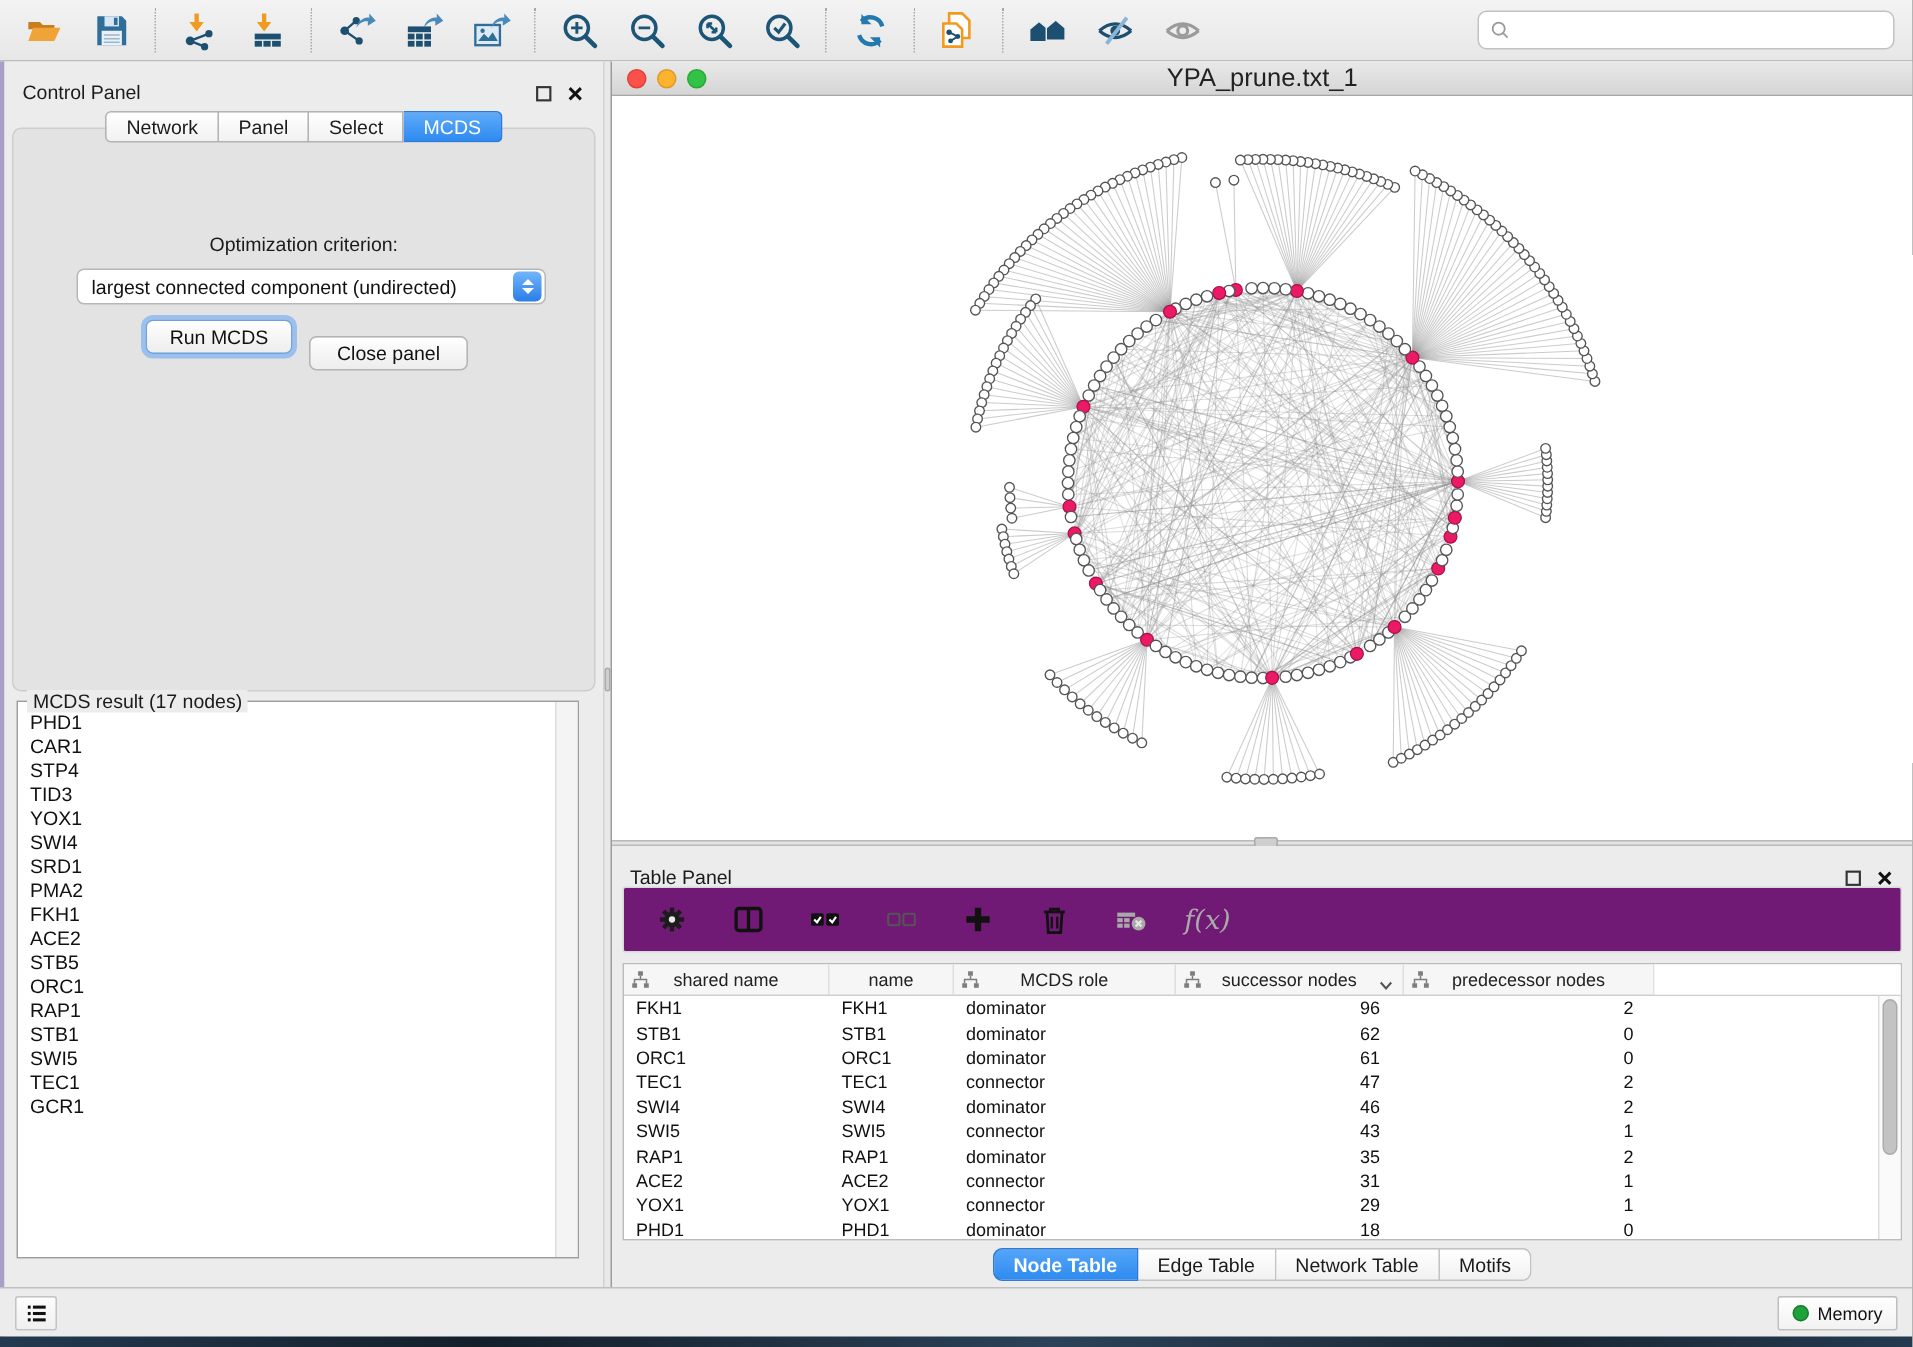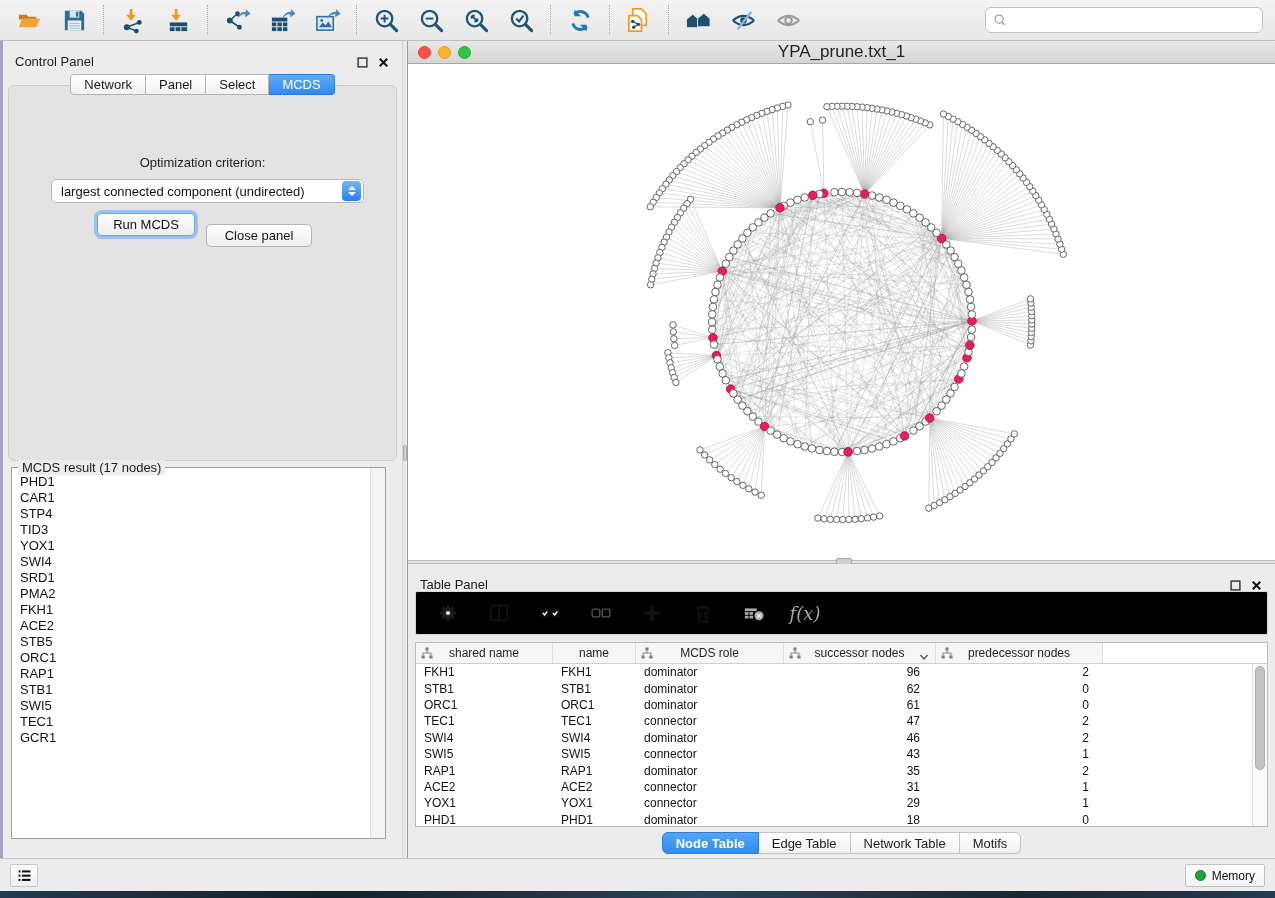--- a/index.html
+++ b/index.html
@@ -91,21 +91,21 @@
   .light { width:13px; height:13px; border-radius:50%; }
   .light.r { background:#fc5149; border:1px solid #df4038; }
   .light.y { background:#fdb32e; border:1px solid #dd9b24; }
   .light.g { background:#32c246; border:1px solid #29a83a; }
   .net-title { position:absolute; left:0; width:100%; text-align:center; font-size:17px; color:#222; line-height:22px; }
   .net-canvas { position:absolute; left:0; top:23px; width:867px; height:496px; background:#fff; }
 
   
   .table-panel { position:absolute; left:408px; top:564px; width:867px; height:294px; background:#ececec; }
   .tp-toolbar { position:absolute; left:7px; top:27px; width:853px; height:44px;
-    background:#000000; border:1px solid #d8d8d8; border-radius:2px;
+    background:#701a75; border:1px solid #d8d8d8; border-radius:2px;
     display:flex; align-items:center; gap:27px; padding-left:20px; }
   .tp-icon { width:24px; height:24px; display:flex; align-items:center; justify-content:center; cursor:default; }
   .tp-icon svg { width:22px; height:22px; }
   .fx { font-family:"DejaVu Serif", serif; font-style:italic; font-size:18px; color:#aaa; }
 
   .tbl { position:absolute; left:7px; top:78px; width:853px; height:185px; background:#fff; border:1px solid #bbb; }
   .tbl-head { display:flex; height:21px; background:#f6f6f6; border-bottom:1px solid #cfcfcf; }
   .th { position:relative; display:flex; align-items:center; justify-content:center;
     font-size:12px; color:#222; border-right:1px solid #dedede; height:100%; }
   .th .oc { position:absolute; left:5px; top:4px; width:12px; height:12px; }

